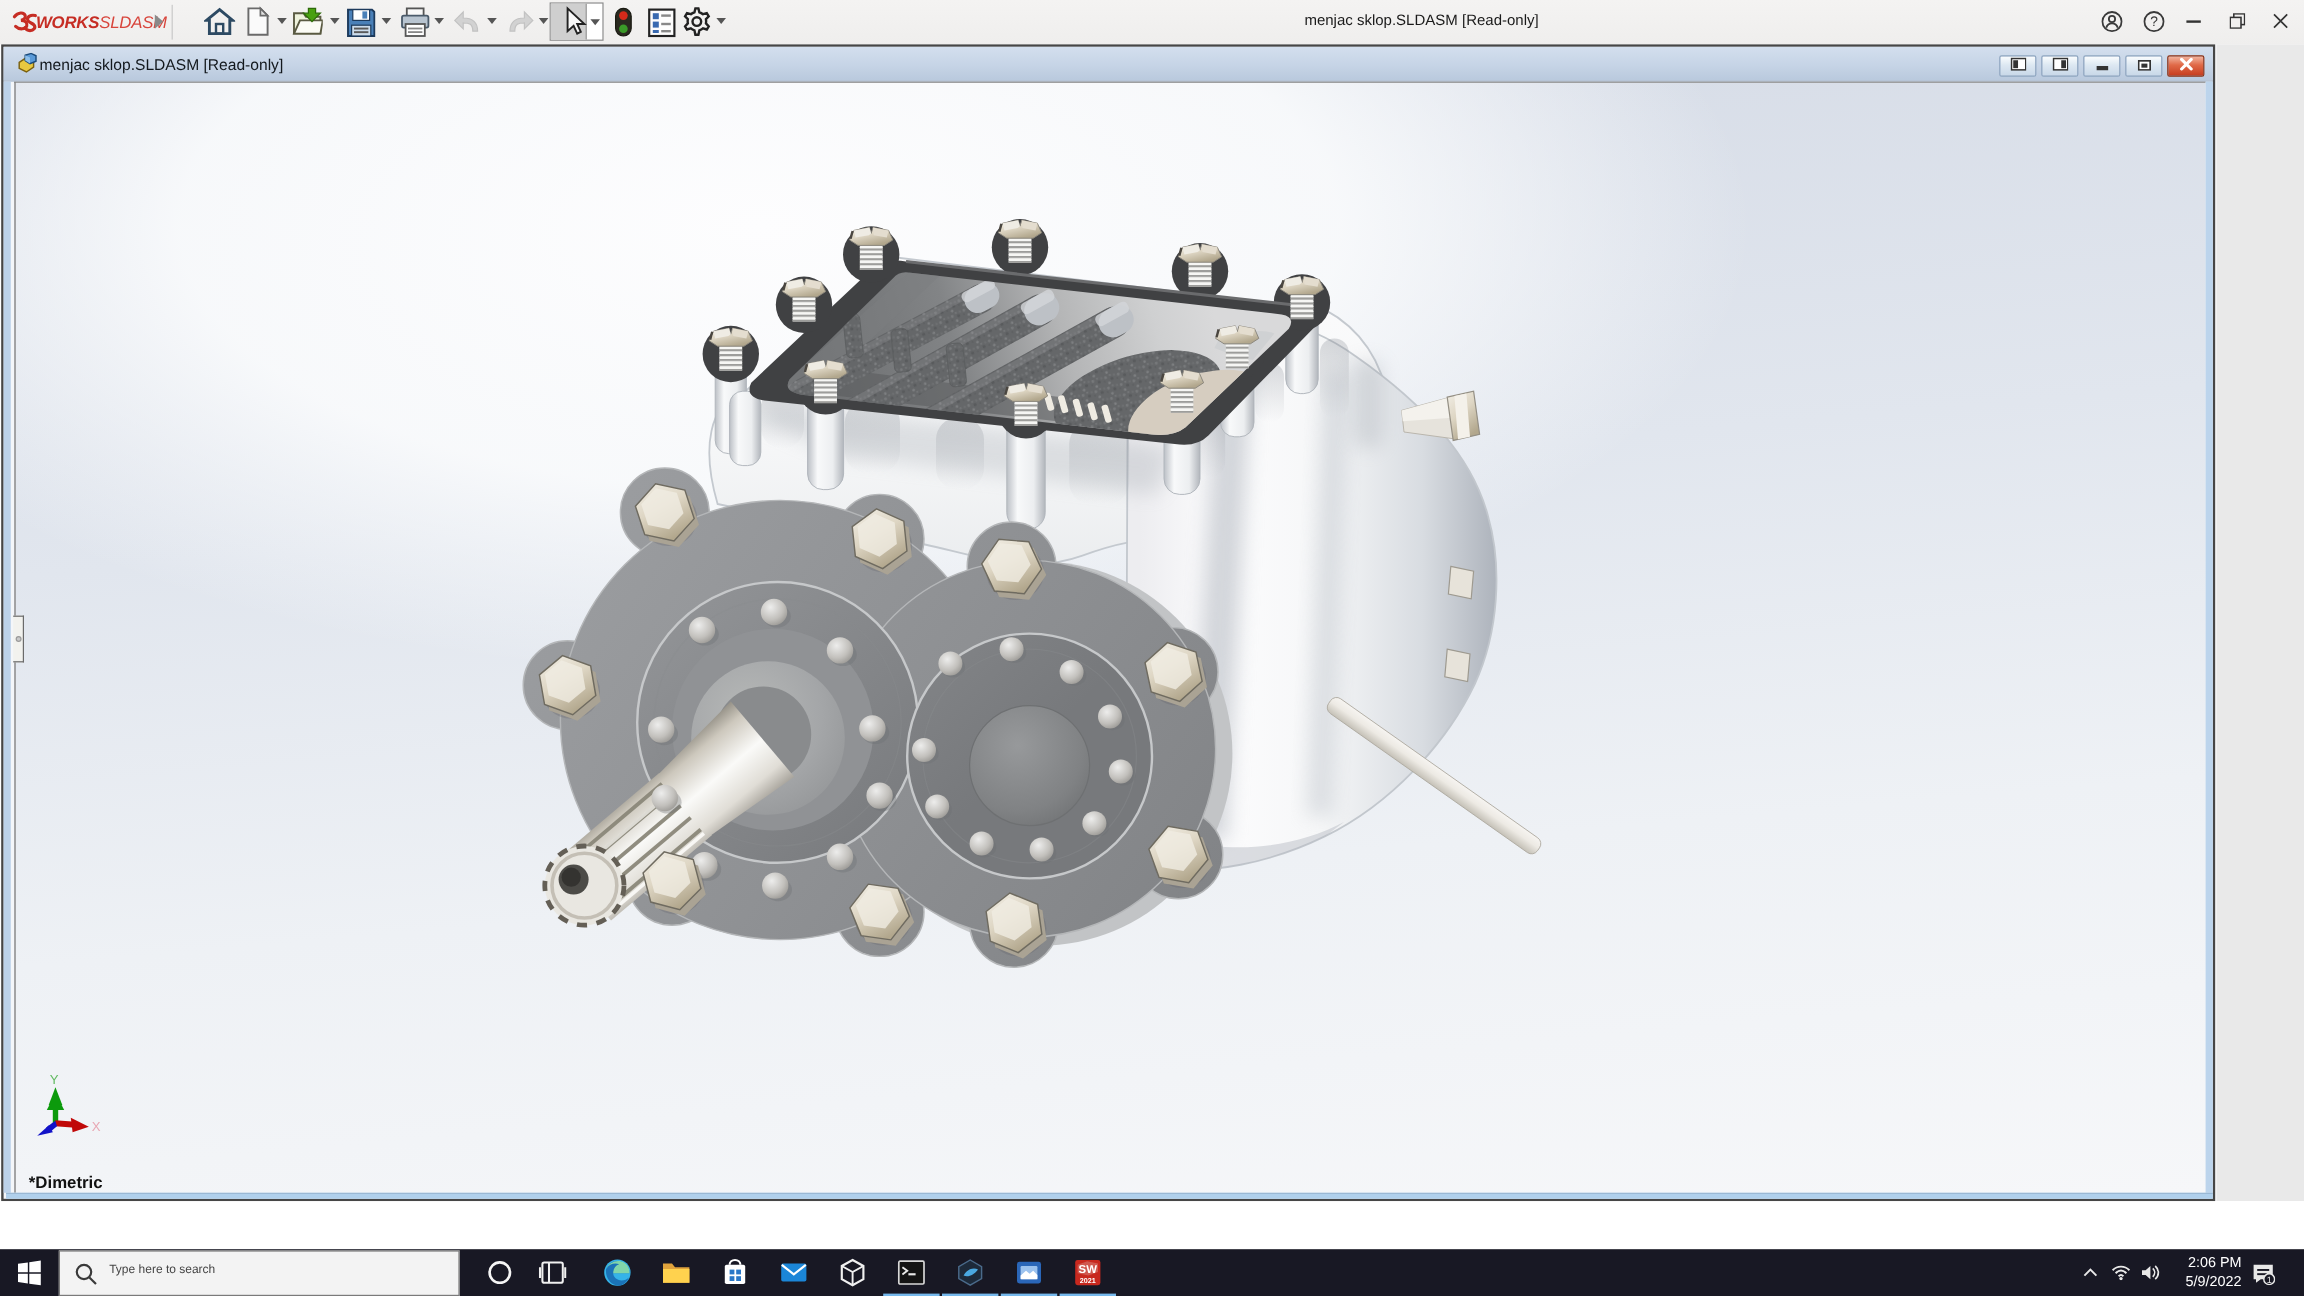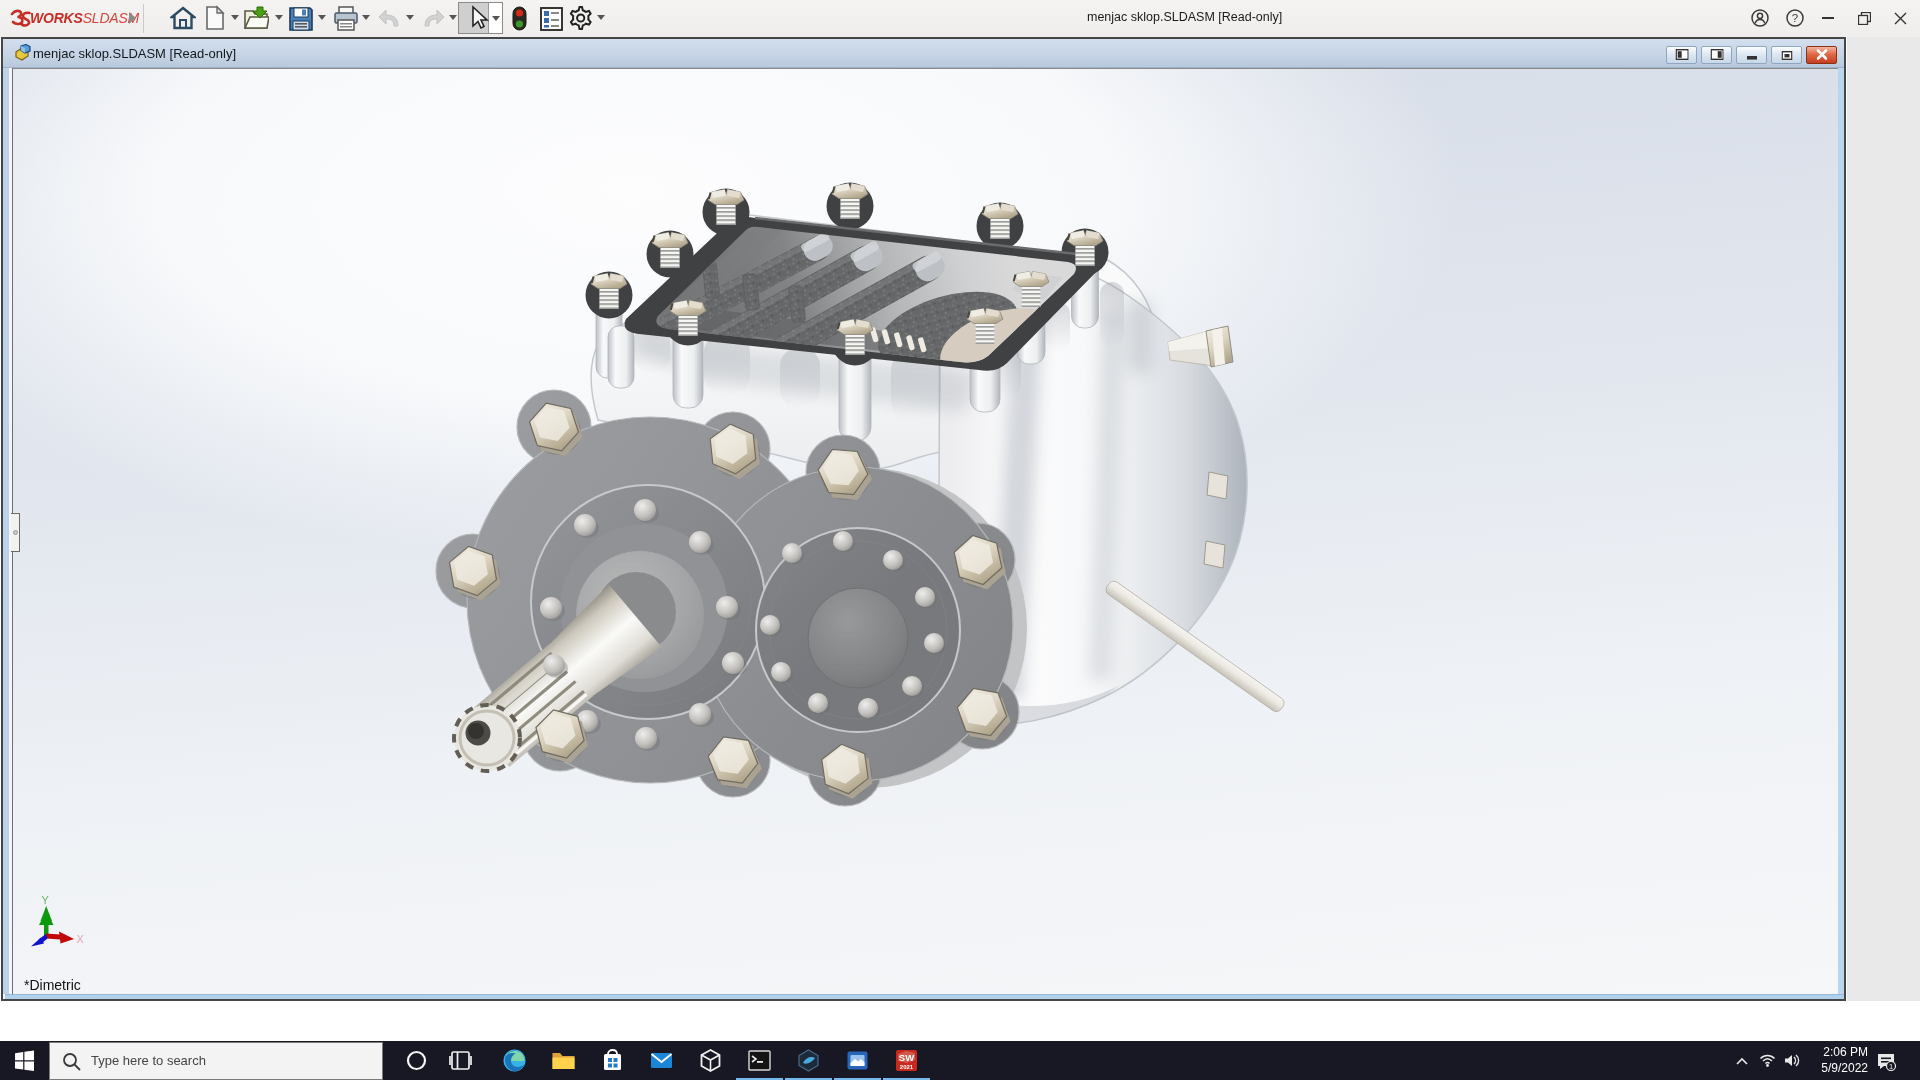--- a/index.html
+++ b/index.html
@@ -18,26 +18,26 @@
 #childwin{position:absolute;left:1px;top:37px;width:1845px;height:964px;border:2px solid #464646;background:#f4f6f9}
 #childtitle{position:absolute;left:0;top:0;width:100%;height:29px;background:linear-gradient(#d3dfee,#c6d4e6 55%,#b9c9dd);border-bottom:1px solid #9fb2c8}
 #childtitle .txt{position:absolute;left:30px;top:7px;font-size:13px;color:#13181d}
 .cbtn{position:absolute;top:7px;width:31px;height:18px;border:1px solid #8fa6c0;border-radius:2px;background:linear-gradient(#fbfdfe,#dde8f2 45%,#c8d8e8)}
 .cbtn.red{background:linear-gradient(#f2b5a0,#e06a48 45%,#c63d20);border-color:#8a3015}
 #vport{position:absolute;left:9px;top:29px;width:1826px;height:926px;border-left:1.5px solid #6e6e6e;border-top:1px solid #8a8a8a;background:radial-gradient(ellipse 1150px 520px at 620px 120px, rgba(253,253,254,1) 0%, rgba(251,252,253,0.88) 42%, rgba(248,250,252,0) 72%),linear-gradient(175deg,#d5dbe6 0%,#e1e6ee 38%,#eef1f5 68%,#f6f7f9 100%)}
 #lstrip{position:absolute;left:0px;top:29px;width:6px;height:926px;background:#bcd2ea}#rstrip{position:absolute;left:1835px;top:29px;width:6px;height:926px;background:#bcd4ec}
 #bstrip{position:absolute;left:2px;top:955px;width:1839px;height:5px;background:#b0d0ec;border-top:1px solid #9ab8d4}
 #splitter{position:absolute;left:8px;top:474px;width:9px;height:39px;background:#f2f2ee;border:1px solid #6a6a6a;border-left:none}
 #splitter i{position:absolute;left:2px;top:16px;width:5px;height:5px;border-radius:50%;background:#c9c9c9;border:1px solid #9a9a9a}
-#dimetric{position:absolute;left:21px;top:938px;font-size:14px;font-weight:400;color:#111}
+#dimetric{position:absolute;left:21px;top:938px;font-size:14px;font-weight:700;color:#111}
 #rightpane{position:absolute;left:1847px;top:37px;width:74px;height:964px;background:#e9e9e9}
 #statusbar{position:absolute;left:0;top:1001px;width:1920px;height:40px;background:#fff}
 #taskbar{position:absolute;left:0;top:1041px;width:1920px;height:39px;background:#181824}
 #searchbox{position:absolute;left:49px;top:1px;width:334px;height:38px;background:#f3f3f3;border:1px solid #7a7a7a}
-#searchbox span{position:absolute;left:41px;top:10px;font-size:13px;color:#454545}
+#searchbox span{position:absolute;left:41px;top:10px;font-size:10px;color:#454545}
 .tico{position:absolute;top:7px;width:25px;height:25px}
 .uline{position:absolute;top:36.5px;height:2.5px;background:#76b9ed}
 #clock{position:absolute;left:1806px;top:3px;width:62px;text-align:right;font-size:12px;color:#fff;line-height:16px}
 </style></head><body>
 <div id="topbar">
     <div class="swlogo"><svg width="24" height="24" viewBox="0 0 24 24" style="">
         <g fill="none" stroke="#c62d24" stroke-width="2.6" stroke-linecap="round">
           <path d="M4 8 C7 4 12 4 13 7 C13.6 9 12 10.5 9.5 11 C13 11 15 13 14.3 15.5 C13.5 18.5 8 19 5 16"></path>
           <path d="M20.5 5 C16.5 4 13.5 6 14 8.5 C14.5 11 18 11 19.5 13 C21 15 19 17.5 16 17.5 C13.8 17.5 12.5 16.5 12 15" transform="translate(1,2)"></path>
         </g>

